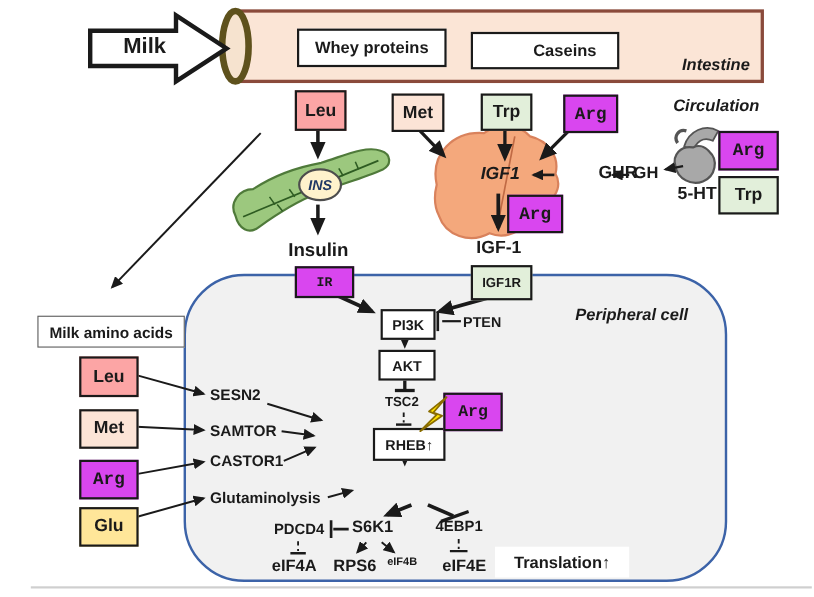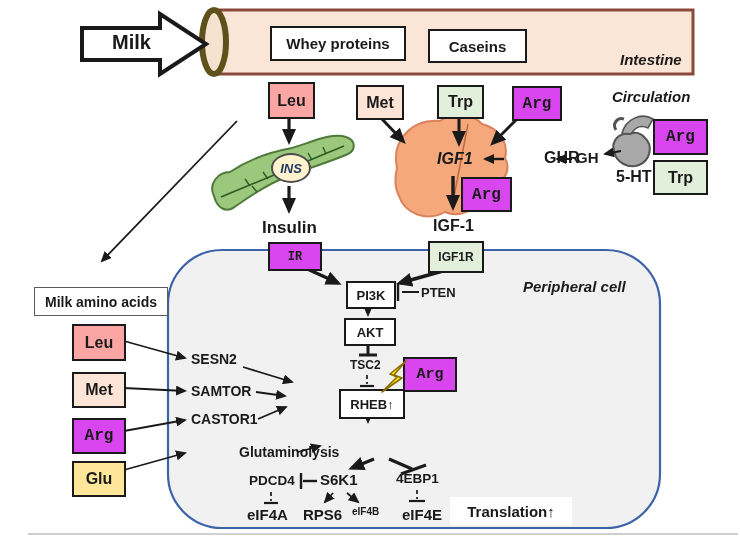--- a/index.html
+++ b/index.html
@@ -107,21 +107,21 @@
       <path d="M298,452 L320,446" stroke-width="1.8" marker-end="url(#ah)"></path>
       <path d="M333,493 L325,502" stroke-width="1.8" marker-end="url(#ah)"></path>
       <path d="M347,493 L358,502" stroke-width="1.8" marker-end="url(#ah)"></path>
     </g>
 
     <rect x="28" y="533" width="710" height="2" fill="#cfcfcf"></rect>
   </svg>
 
   <div class="lbl" style="left:112px;top:32px;font-size:20px;font-weight:700;">Milk</div>
   <div class="box" style="left:270px;top:26px;width:132px;height:31px;font-size:15px;">Whey proteins</div>
-  <div class="box" style="left:428px;top:29px;width:95px;height:30px;font-size:15px;">Caseins</div>
+  <div class="box" style="left:428px;top:29px;width:95px;height:30px;font-size:15px;padding-left:36px;">Caseins</div>
   <div class="lbl it" style="left:620px;top:52px;font-size:15px;font-weight:600;">Intestine</div>
 
   <div class="box yellow" style="left:268px;top:82px;width:43px;height:33px;font-size:16px;border-width:2.5px;">Leu</div>
   <div class="box peach" style="left:356px;top:85px;width:44px;height:31px;font-size:16px;">Met</div>
   <div class="box green" style="left:437px;top:85px;width:43px;height:30px;font-size:16px;">Trp</div>
   <div class="box blue" style="left:512px;top:86px;width:46px;height:31px;font-size:16px;">Arg</div>
 
   <div class="lbl it" style="left:612px;top:89px;font-size:15px;font-weight:600;">Circulation</div>
   <div class="box blue" style="left:653px;top:119px;width:51px;height:32px;font-size:16px;">Arg</div>
   <div class="box green" style="left:653px;top:160px;width:51px;height:31px;font-size:16px;">Trp</div>
@@ -143,21 +143,21 @@
   <div class="box" style="left:346px;top:281px;width:46px;height:24px;font-size:13px;border-width:2.2px;">PI3K</div>
   <div class="lbl" style="left:421px;top:286px;font-size:13px;font-weight:600;">PTEN</div>
   <div class="box" style="left:344px;top:318px;width:48px;height:24px;font-size:13px;border-width:2.2px;">AKT</div>
   <div class="lbl" style="left:350px;top:359px;font-size:12px;font-weight:600;">TSC2</div>
   <div class="box" style="left:339px;top:389px;width:62px;height:26px;font-size:13px;border-width:2.2px;">RHEB↑</div>
   <div class="box blue" style="left:403px;top:357px;width:50px;height:31px;font-size:15px;border-width:2.5px;">Arg</div>
 
   <div class="lbl" style="left:191px;top:352px;font-size:14px;font-weight:700;">SESN2</div>
   <div class="lbl" style="left:191px;top:384px;font-size:14px;font-weight:700;">SAMTOR</div>
   <div class="lbl" style="left:191px;top:412px;font-size:14px;font-weight:700;">CASTOR1</div>
-  <div class="lbl" style="left:191px;top:445px;font-size:14px;font-weight:700;margin-left:48px;">Glutaminolysis</div>
+  <div class="lbl" style="left:191px;top:445px;font-size:14px;font-weight:700;">Glutaminolysis</div>
 
   <div class="box" style="left:34px;top:287px;width:132px;height:27px;font-size:14px;border:1.5px solid #5a5a5a;">Milk amino acids</div>
   <div class="box yellow" style="left:72px;top:324px;width:50px;height:33px;font-size:16px;border-width:2.5px;">Leu</div>
   <div class="box peach" style="left:72px;top:372px;width:50px;height:32px;font-size:16px;">Met</div>
   <div class="box blue" style="left:72px;top:418px;width:50px;height:32px;font-size:16px;">Arg</div>
   <div class="box tan" style="left:72px;top:461px;width:50px;height:32px;font-size:16px;">Glu</div>
 
   <div class="lbl" style="left:320px;top:472px;font-size:15px;font-weight:700;">S6K1</div>
   <div class="lbl" style="left:249px;top:474px;font-size:13.5px;font-weight:600;">PDCD4</div>
   <div class="lbl" style="left:396px;top:472px;font-size:13.5px;font-weight:600;">4EBP1</div>

